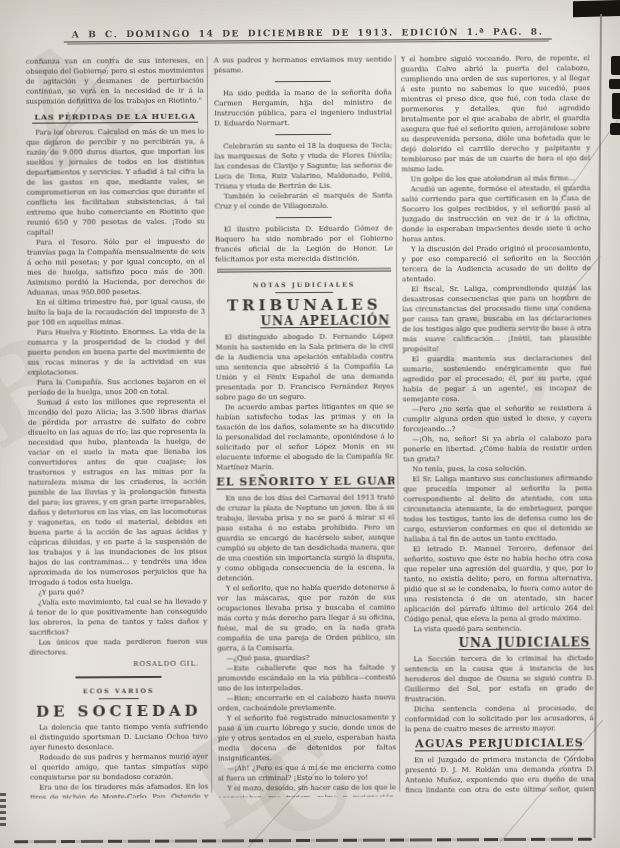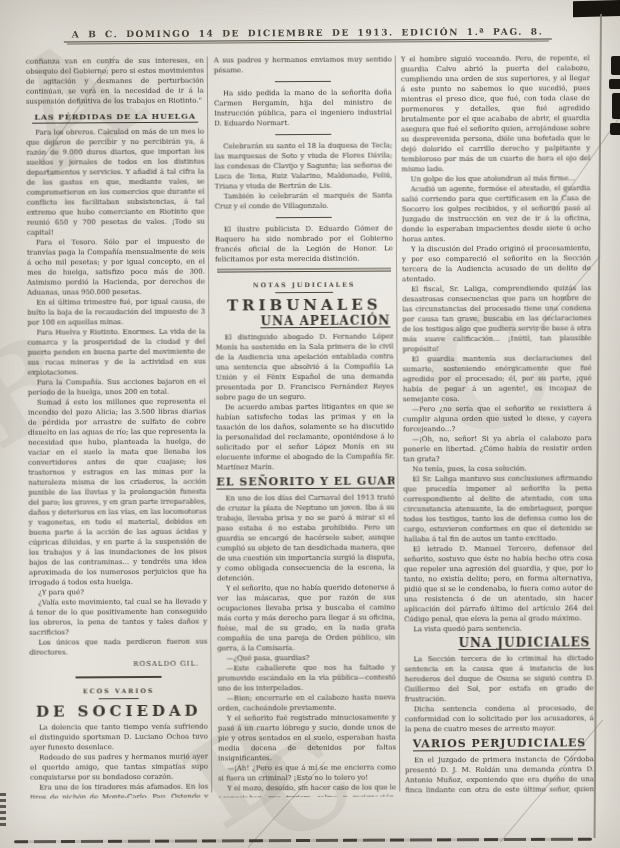--- a/index.html
+++ b/index.html
@@ -185,21 +185,21 @@
         <div class="blk p">El guardia mantenía sus declaraciones del sumario, sosteniendo enérgicamente que fué agredido por el procesado; él, por su parte, ¡qué había de pegar á un agente!, es incapaz de semejante cosa.</div>
         <div class="blk p">—Pero ¿no sería que el señorito se resistiera á cumplir alguna orden que usted le diese, y cayera forcejeando...?</div>
         <div class="blk p">—¡Oh, no, señor! Si ya abría el calabozo para ponerle en libertad. ¿Cómo había de resistir orden tan grata?</div>
         <div class="blk p">No tenía, pues, la cosa solución.</div>
         <div class="blk p">El Sr. Laliga mantuvo sus conclusiones afirmando que procedía imponer al señorito la pena correspondiente al delito de atentado, con una circunstancia atenuante, la de embriaguez, porque todos los testigos, tanto los de defensa como los de cargo, estuvieron conformes en que el detenido se hallaba á tal fin de autos un tanto excitado.</div>
         <div class="blk p">El letrado D. Manuel Tercero, defensor del señorito, sostuvo que éste no había hecho otra cosa que repeler una agresión del guardia, y que, por lo tanto, no existía delito; pero, en forma alternativa, pidió que si se le condenaba, lo fuera como autor de una resistencia ó de un atentado, sin hacer aplicación del párrafo último del artículo 264 del Código penal, que eleva la pena al grado máximo.</div>
         <div class="blk p">La vista quedó para sentencia.</div>
         <div class="blk sub-right">UNA JUDICIALES</div>
         <div class="blk p">La Sección tercera de lo criminal ha dictado sentencia en la causa que á instancia de los herederos del duque de Osuna se siguió contra D. Guillermo del Sol, por estafa en grado de frustración.</div>
         <div class="blk p">Dicha sentencia condena al procesado, de conformidad con lo solicitado por los acusadores, á la pena de cuatro meses de arresto mayor.</div>
-        <div class="blk sub-center">VARIOS PERJUDICIALES</div>
+        <div class="blk sub-center">AGUAS PERJUDICIALES</div>
         <div class="blk p">En el Juzgado de primera instancia de Córdoba presentó D. J. M. Roldán una demanda contra D. Antonio Muñoz, exponiendo que era dueño de una finca lindante con otra de este último señor, quien había ejecutado ciertas obras de alumbramiento de aguas, por estimar que perjudicaban á un...</div>
       </div>
   </div>
 
   <div class="corner-block"></div>
   <div class="edge-blob blob-1"></div>
   <div class="edge-blob blob-2"></div>
   <div class="edge-blob blob-3"></div>
   <div class="edge-blob blob-4"></div>
   <div class="edge-line"></div>

